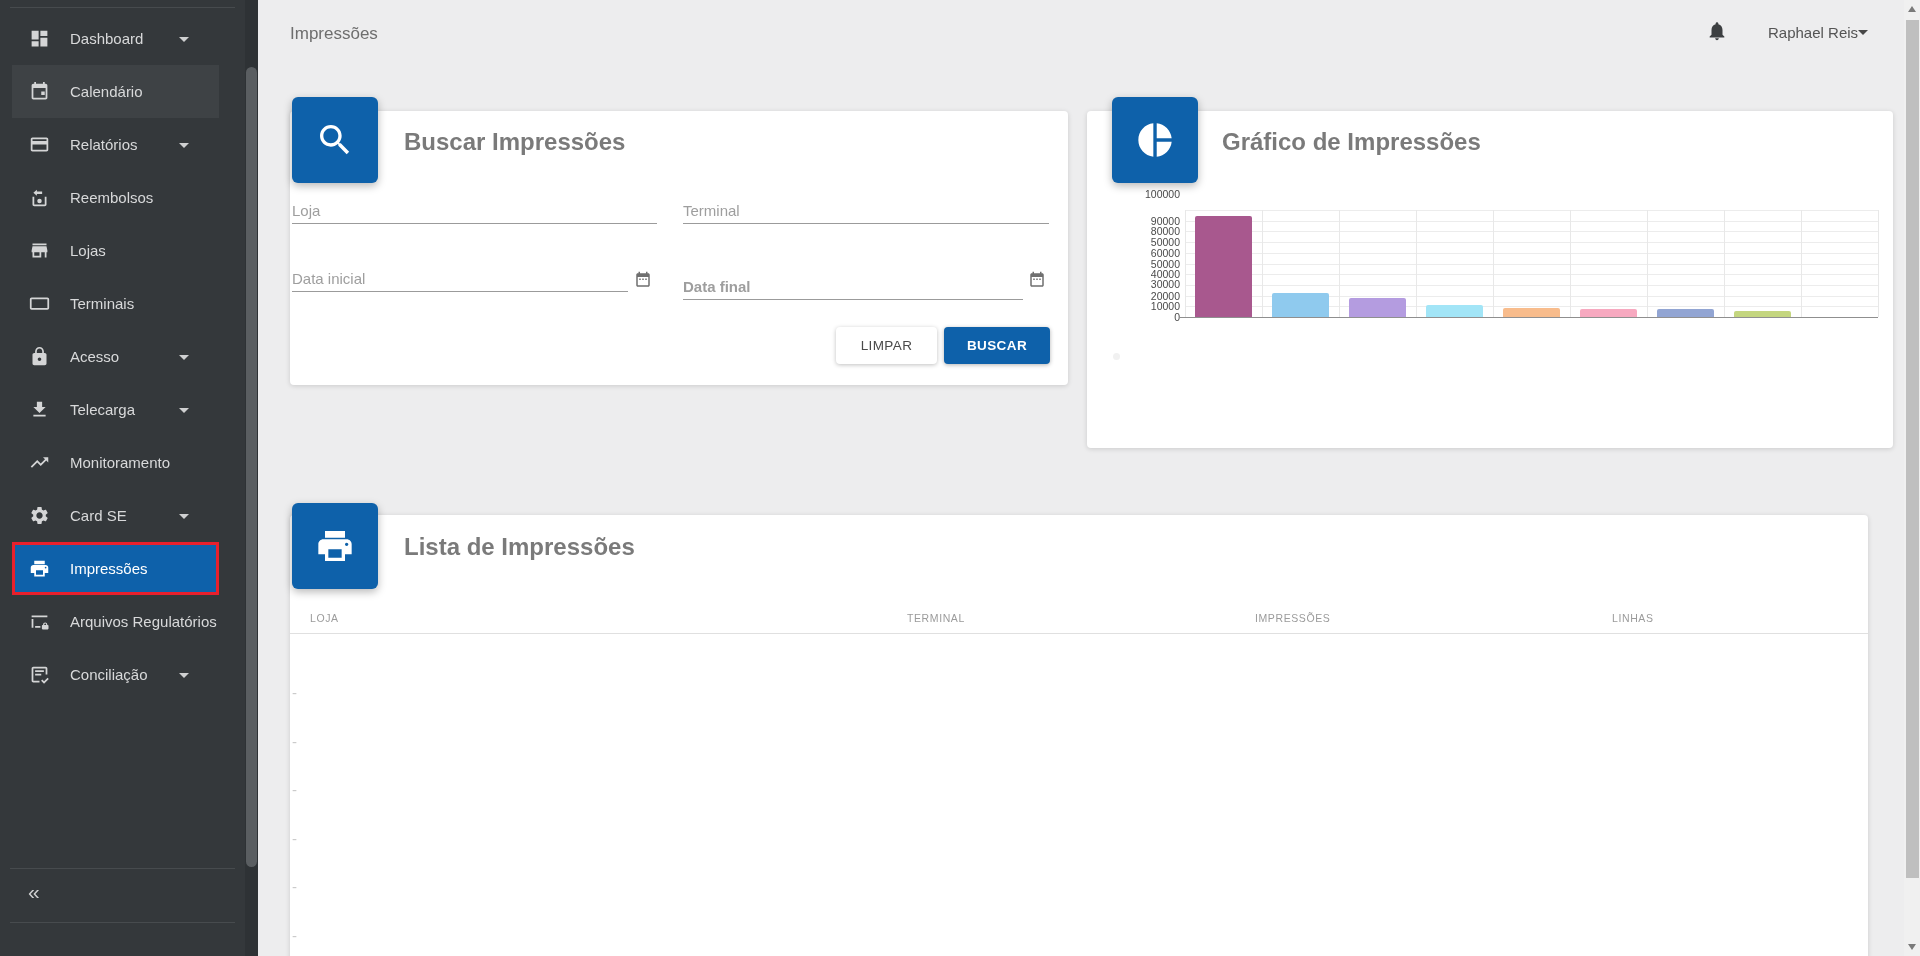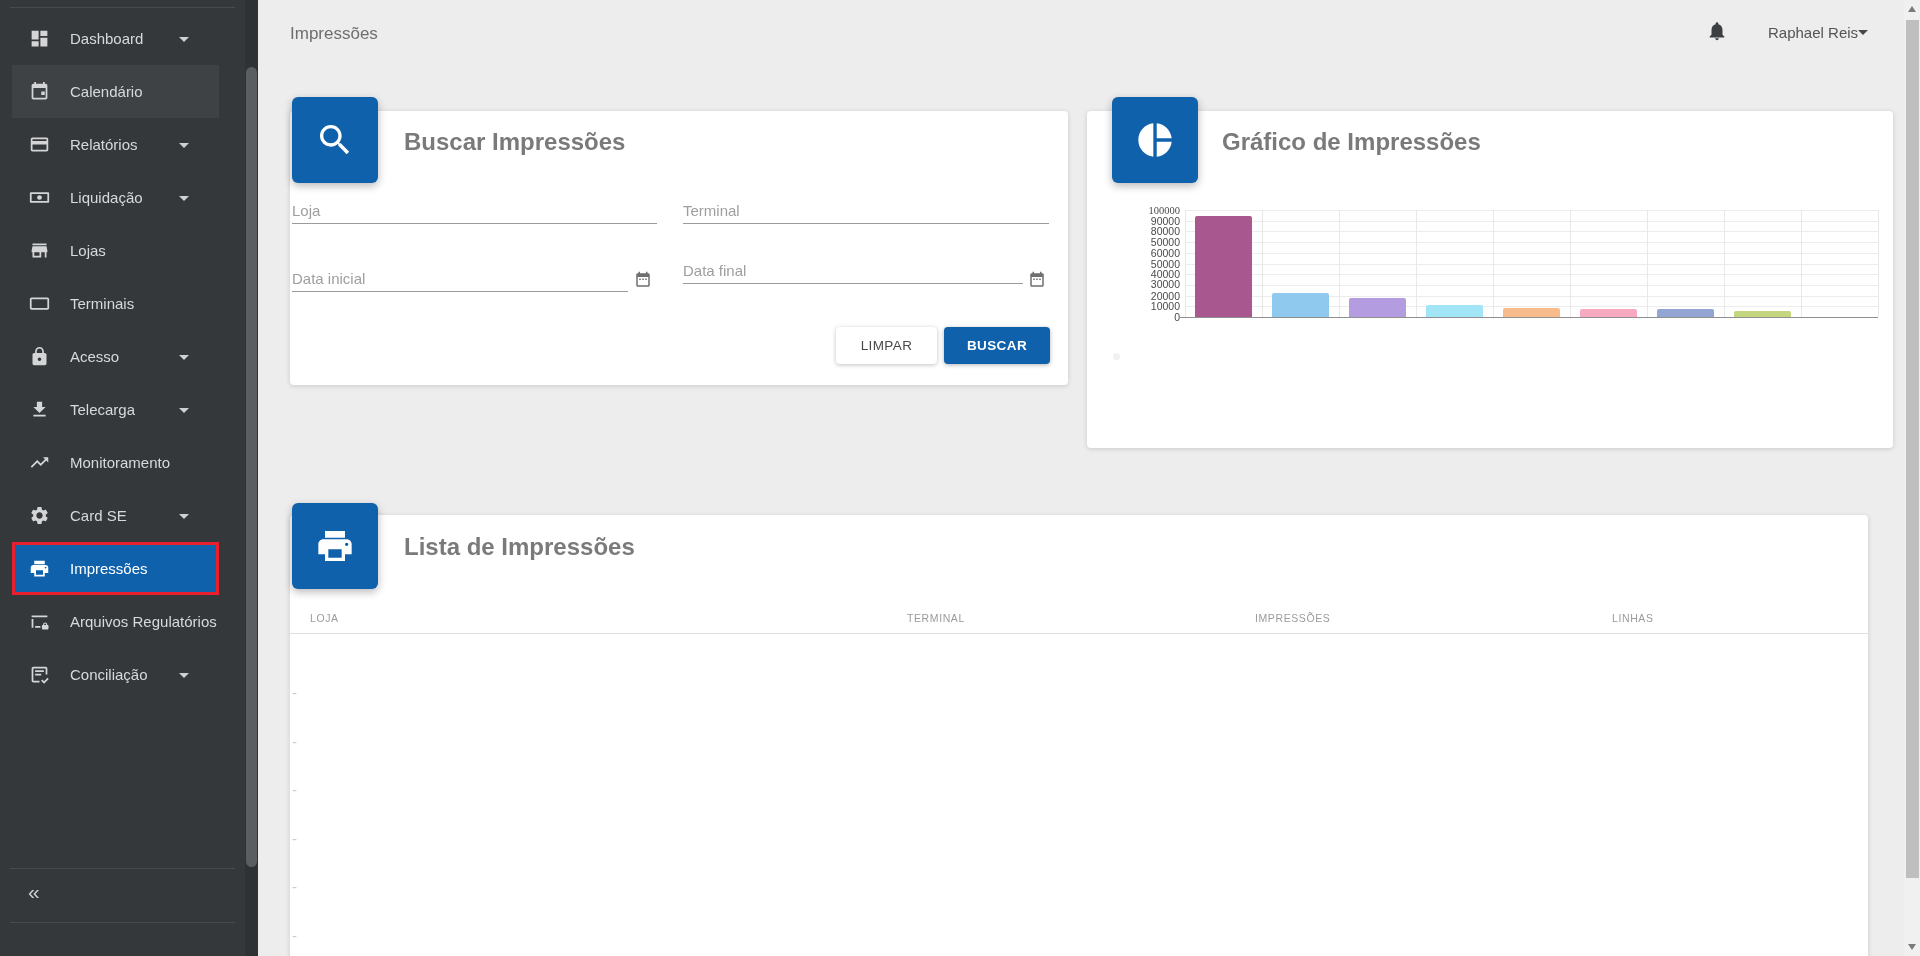--- a/index.html
+++ b/index.html
@@ -50,21 +50,21 @@
   #chart-title  { left:1222px; top:128px; }
   #list-title   { left:404px; top:533px; }
 
   
   .u-input { position:absolute; border:none; border-bottom:1px solid #9b9b9b; background:transparent;
              font-size:15px; color:#444; outline:none; height:26px; font-family:"Liberation Sans", sans-serif; }
   .u-input::placeholder { color:#9e9e9e; opacity:1; }
   #loja-input { left:292px; top:198px; width:365px; }
   #terminal-input { left:683px; top:198px; width:366px; }
   #data-inicial-input { left:292px; top:266px; width:336px; }
-  #data-final-input { left:683px; top:258px; width:340px; }
+  #data-final-input { left:683px; top:274px; width:340px;font-weight:bold; }
   .cal-btn { position:absolute; width:20px; height:20px; cursor:pointer; }
   .cal-btn svg { width:18px; height:18px; fill:#6f6f6f; }
   #cal-inicial { left:634px; top:271px; }
   #cal-final { left:1028px; top:271px; }
   .btn { position:absolute; border:none; border-radius:4px; font-family:"Liberation Sans", sans-serif;
          font-size:13.5px; letter-spacing:.4px; cursor:pointer; }
   #limpar-btn { left:836px; top:327px; width:101px; height:37px; background:#ffffff; color:#4a4a4a;
                 font-weight:500; box-shadow:0 1px 4px rgba(0,0,0,.25); }
   #buscar-btn { left:944px; top:327px; width:106px; height:37px; background:#0e61aa; color:#ffffff;
                 font-weight:700; box-shadow:0 1px 4px rgba(0,0,0,.3); }
@@ -117,26 +117,26 @@
           <svg viewBox="0 0 24 24">
             <path d="M20 4H4c-1.11 0-1.99.89-1.99 2L2 18c0 1.11.89 2 2 2h16c1.11 0 2-.89 2-2V6c0-1.11-.89-2-2-2zm0 14H4v-6h16v6zm0-10H4V6h16v2z"></path>
           </svg>
         </span>
         <span class="sb-lbl">Relatórios</span>
         <span class="sb-caret"></span>
       </div>
       <div class="sb-item">
         <span class="sb-icon">
           <svg viewBox="0 0 24 24">
-            <path d="M22 6H2c-.55 0-1 .45-1 1v10c0 .55.45 1 1 1h20c.55 0 1-.45 1-1V7c0-.55-.45-1-1-1zm-1 10H3V8h18v8z"></path>
-            <circle cx="12" cy="12" r="2.7"></circle>
-          </svg>
-        </span>
-        <span class="sb-lbl">Liquidação</span>
-        <span class="sb-caret"></span>
+            <path d="M9 3 5 6.5 9 10V8h6V5H9V3z"></path>
+            <path d="M4 11v9c0 1.1.9 2 2 2h12c1.1 0 2-.9 2-2v-9h-2v9H6v-9H4z"></path>
+            <circle cx="12" cy="16" r="2.6"></circle>
+          </svg>
+        </span>
+        <span class="sb-lbl">Reembolsos</span>
       </div>
       <div class="sb-item">
         <span class="sb-icon">
           <svg viewBox="0 0 24 24">
             <path d="M20 4H4v2h16V4zm1 10v-2l-1-5H4l-1 5v2h1v6h10v-6h4v6h2v-6h1zm-9 4H6v-4h6v4z"></path>
           </svg>
         </span>
         <span class="sb-lbl">Lojas</span>
       </div>
       <div class="sb-item">
@@ -270,21 +270,21 @@
       <div class="ytick" style="top: 147.5px;">50000</div>
       <div class="hgrid" style="top: 141.8px;"></div>
       <div class="ytick" style="top: 136.8px;">60000</div>
       <div class="hgrid" style="top: 131.1px;"></div>
       <div class="ytick" style="top: 126.1px;">50000</div>
       <div class="hgrid" style="top: 120.4px;"></div>
       <div class="ytick" style="top: 115.4px;">80000</div>
       <div class="hgrid" style="top: 109.7px;"></div>
       <div class="ytick" style="top: 104.7px;">90000</div>
       <div class="hgrid" style="top: 99px;"></div>
-      <div class="ytick" style="top: 94px; font-family: Liberation Serif, serif;">100000</div>
+      <div class="ytick" style="top: 78px;">100000</div>
       <div class="vgrid" style="left: 98px;"></div>
       <div class="vgrid" style="left: 175px;"></div>
       <div class="vgrid" style="left: 252px;"></div>
       <div class="vgrid" style="left: 329px;"></div>
       <div class="vgrid" style="left: 406px;"></div>
       <div class="vgrid" style="left: 483px;"></div>
       <div class="vgrid" style="left: 560px;"></div>
       <div class="vgrid" style="left: 637px;"></div>
       <div class="vgrid" style="left: 714px;"></div>
       <div class="vgrid" style="left: 791px;"></div>

